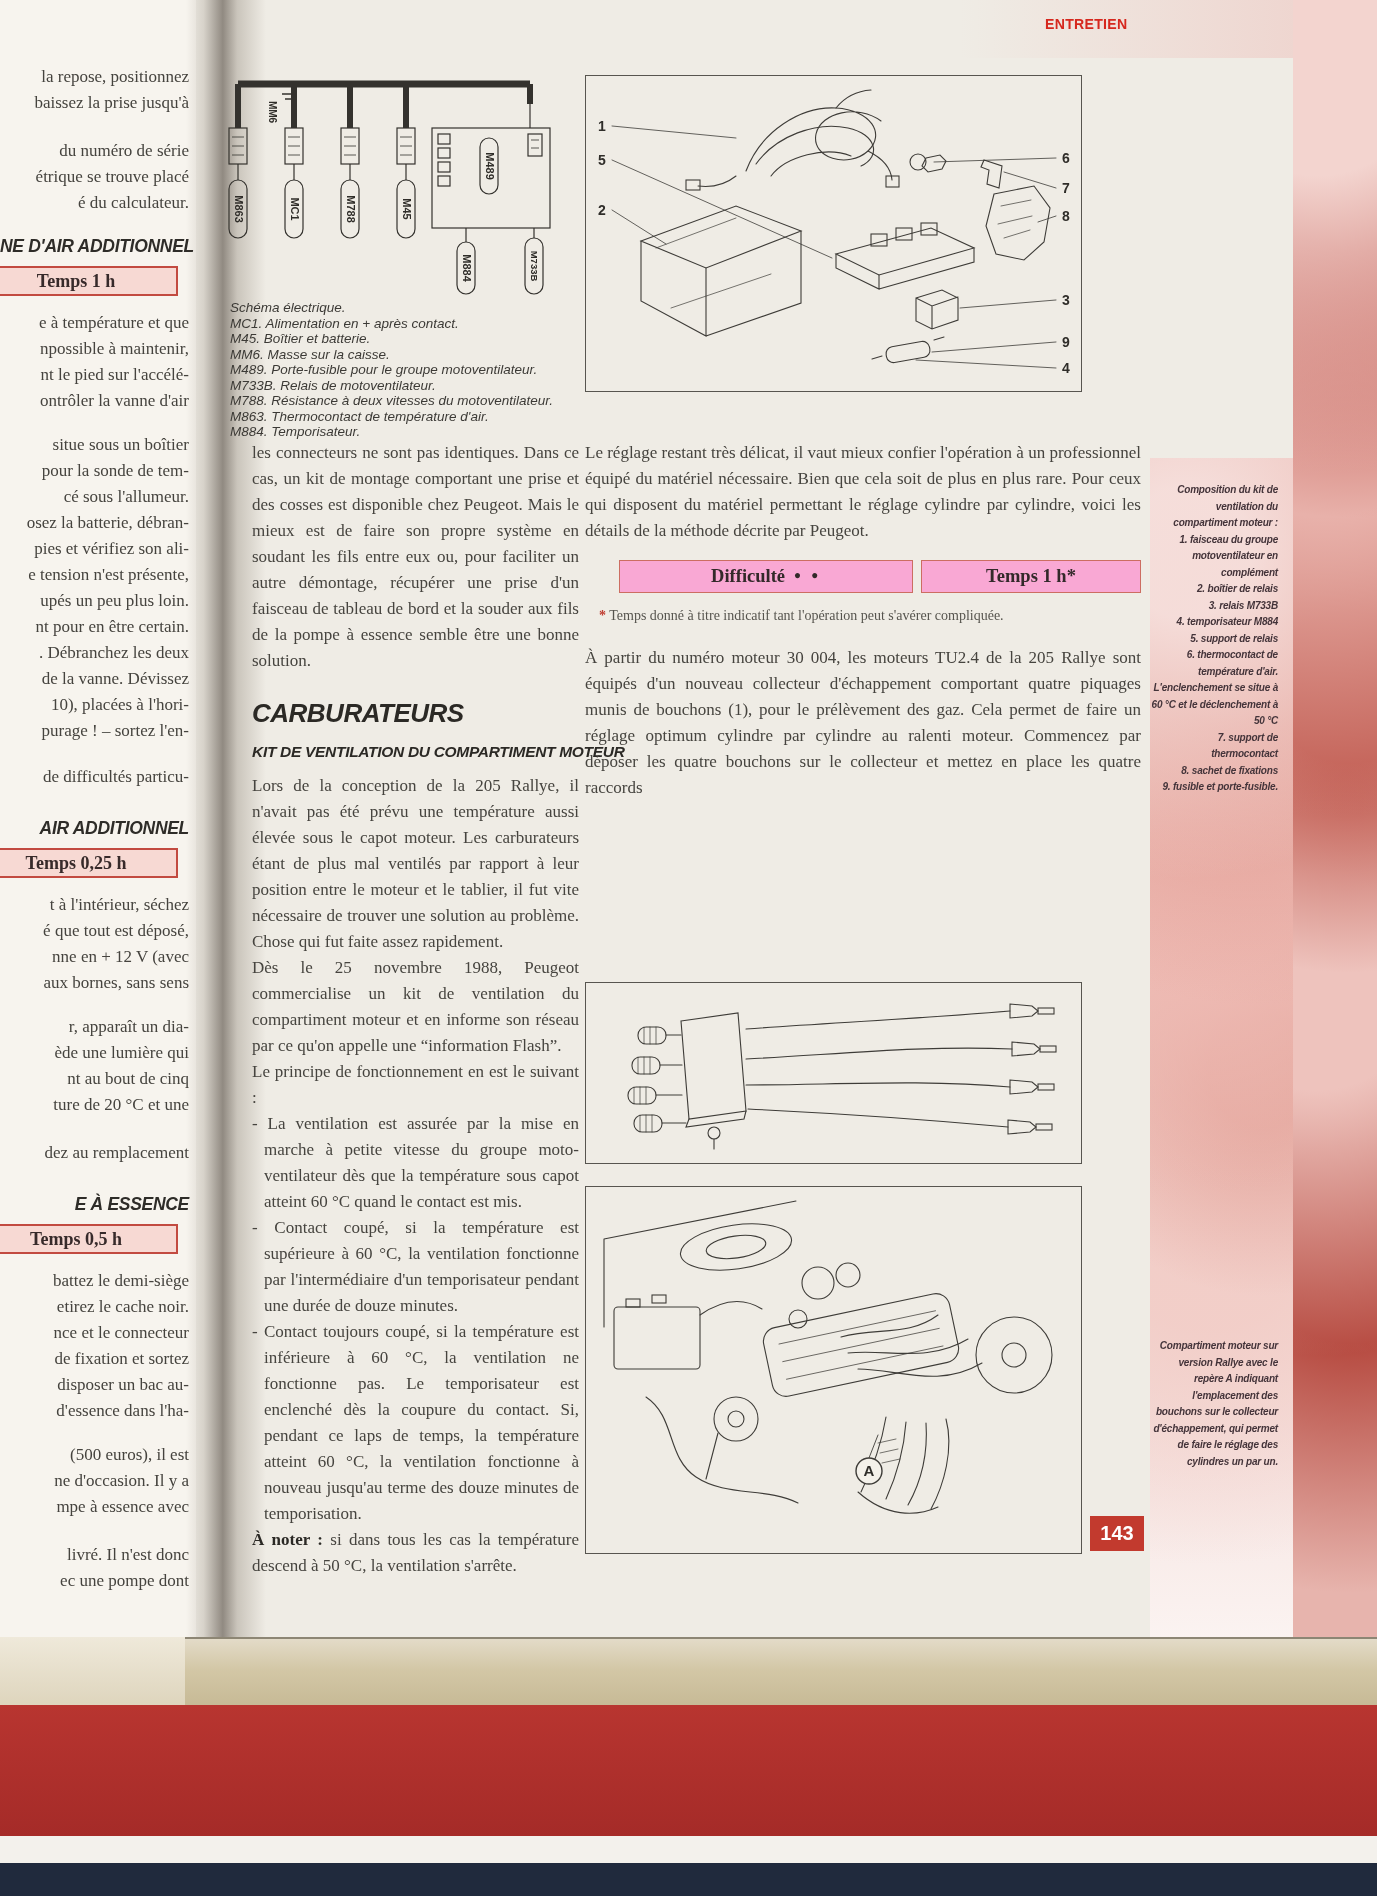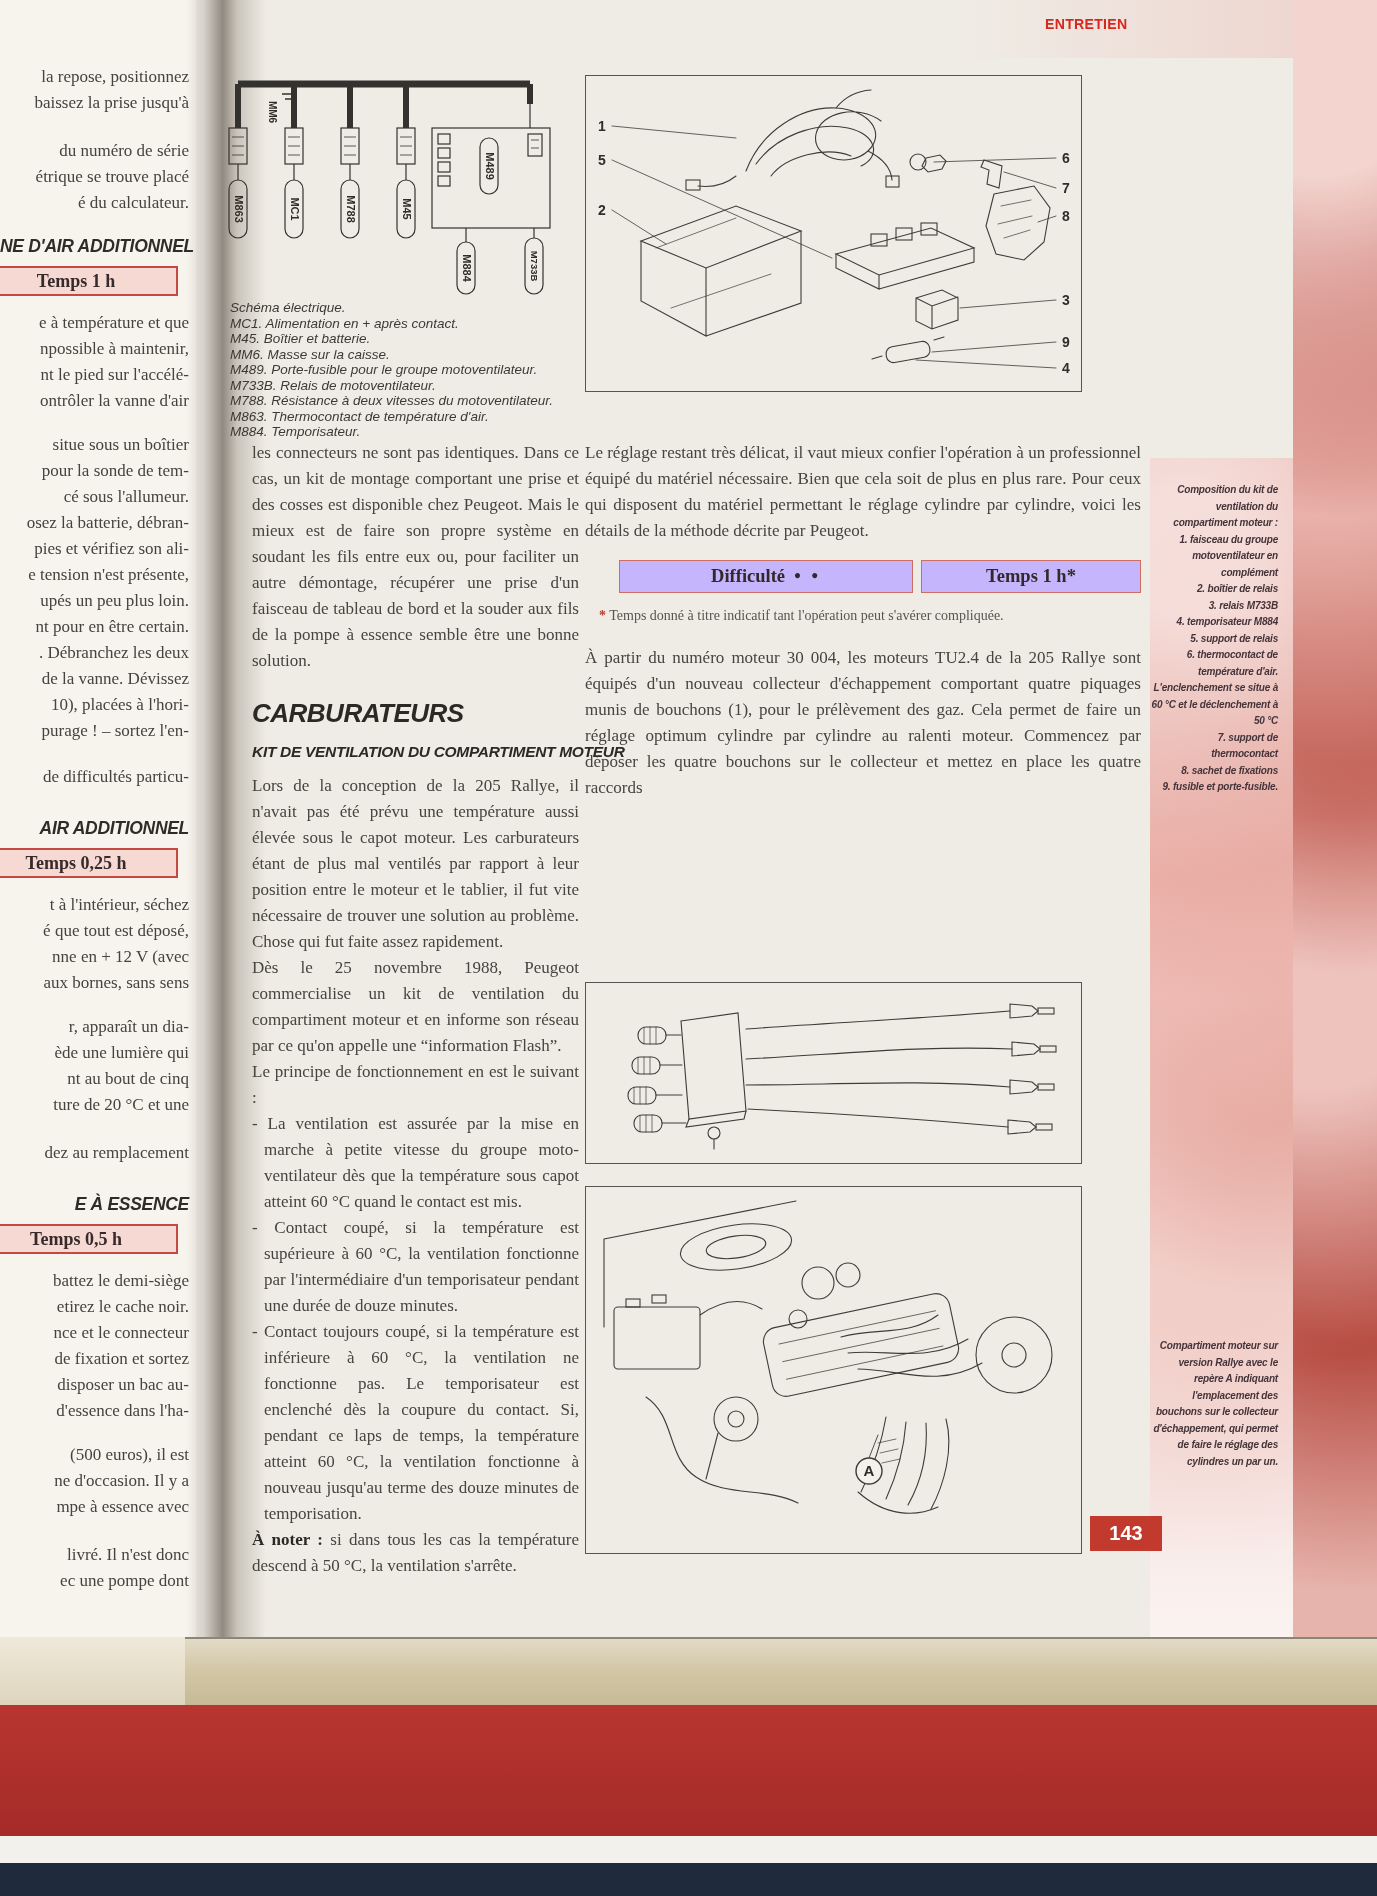--- a/index.html
+++ b/index.html
@@ -33,21 +33,21 @@
   .h-kit{font-family:"Liberation Sans","DejaVu Sans",sans-serif;font-style:italic;font-weight:bold;
          font-size:15.5px;color:#2b2925;letter-spacing:-.3px;white-space:nowrap;margin:0 0 12px 0;}
   .bullet{padding-left:12px;text-indent:-12px;}
   .note b{color:#2b2925;}
 
   
   .col-right{left:585px;top:440px;width:556px;}
   .h-co{font-family:"Liberation Sans","DejaVu Sans",sans-serif;font-style:italic;font-weight:bold;
         font-size:20px;color:#2b2925;text-align:center;white-space:nowrap;margin:0 0 16px 0;}
   .diff-row{display:flex;margin:16px 0 0 34px;}
-  .diff-box{border:1.5px solid #cc6e62;background:#c4b5fd;height:31px;line-height:31px;text-align:center;
+  .diff-box{border:1.5px solid #cc6e62;background:#f9a8d4;height:31px;line-height:31px;text-align:center;
             font-weight:bold;font-size:18.5px;color:#33292a;}
   .diff-box.b1{width:292px;margin-right:8px;}
   .diff-box.b2{width:218px;}
   .dots{letter-spacing:3px;}
   .footnote{margin:14px 0 0 14px;font-size:14px;line-height:18px;color:#56544e;padding-left:12px;text-indent:-12px;}
   .footnote .star{color:#bf3a2e;font-weight:bold;}
 
   
   .figbox{border:1.2px solid #57554f;background:transparent;}
   svg text{font-family:"Liberation Sans","DejaVu Sans",sans-serif;}
@@ -75,21 +75,21 @@
       radial-gradient(circle at 66% 42%, #bf584d 0 8%, transparent 30%),
       radial-gradient(circle at 28% 60%, #eec3bd 0 11%, transparent 38%),
       radial-gradient(circle at 70% 76%, #b64a40 0 8%, transparent 28%),
       radial-gradient(circle at 45% 92%, #e7b4ad 0 10%, transparent 34%),
       linear-gradient(170deg,#e2a79f 0%,#cf7d72 28%,#dd9c93 52%,#c76e62 78%,#dfa69e 100%);}
   .top-wash{left:960px;top:0;width:333px;height:58px;
     background:linear-gradient(to right,rgba(238,196,191,0),rgba(238,196,191,.55));}
 
   .entretien{left:1045px;top:15px;font-family:"Liberation Sans","DejaVu Sans",sans-serif;
              font-weight:bold;font-size:15px;color:#d6281e;letter-spacing:.3px;transform:scaleX(.94);transform-origin:left;}
-  .pageno{left:1090px;top:1516px;width:72px;height:35px;background:#c23a2e;color:#fff;
+  .pageno{left:1090px;top:1516px;width:54px;height:35px;background:#c23a2e;color:#fff;
           font-family:"Liberation Sans","DejaVu Sans",sans-serif;font-weight:bold;font-size:20px;
           text-align:center;line-height:35px;}
 
   
   .band-pages{left:0;top:1637px;width:1377px;height:68px;
     background:linear-gradient(to bottom,#e3dbc8 0%,#d3c7a6 45%,#c6b995 100%);border-top:2px solid #8d8674;}
   .band-pages-left{left:0;top:1637px;width:185px;height:68px;background:linear-gradient(to bottom,#efe9da,#ded5bd);}
   .band-red{left:0;top:1705px;width:1377px;height:131px;background:linear-gradient(to bottom,#b83530,#a52b28);}
   .band-white{left:0;top:1836px;width:1377px;height:27px;background:#f3f1ec;}
   .band-navy{left:0;top:1863px;width:1377px;height:33px;background:#202a3d;}

